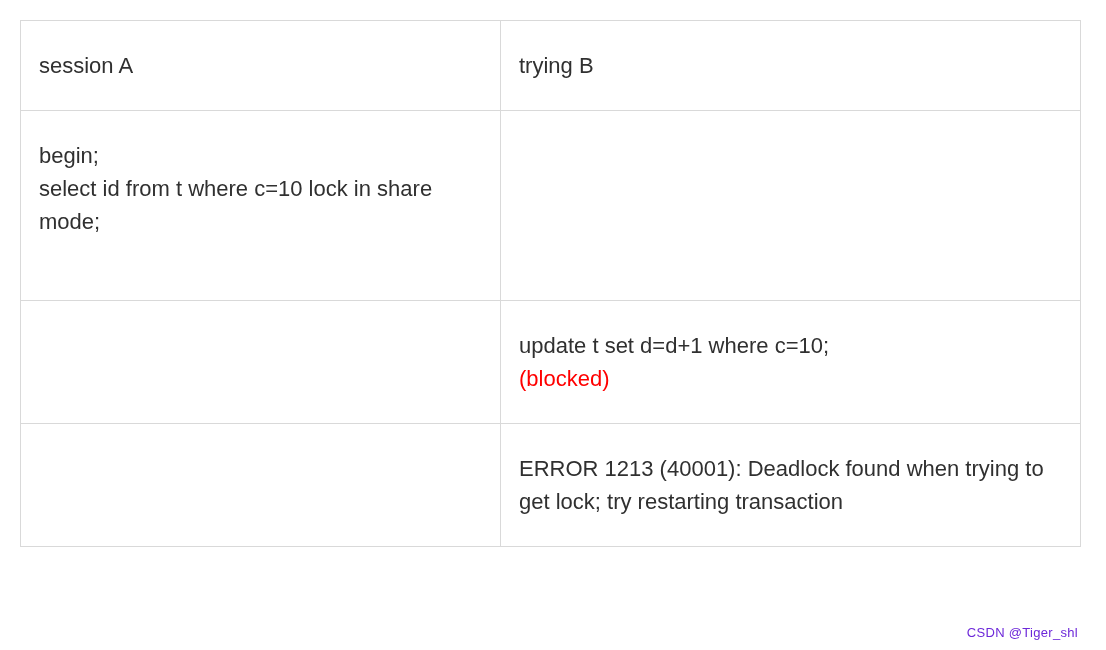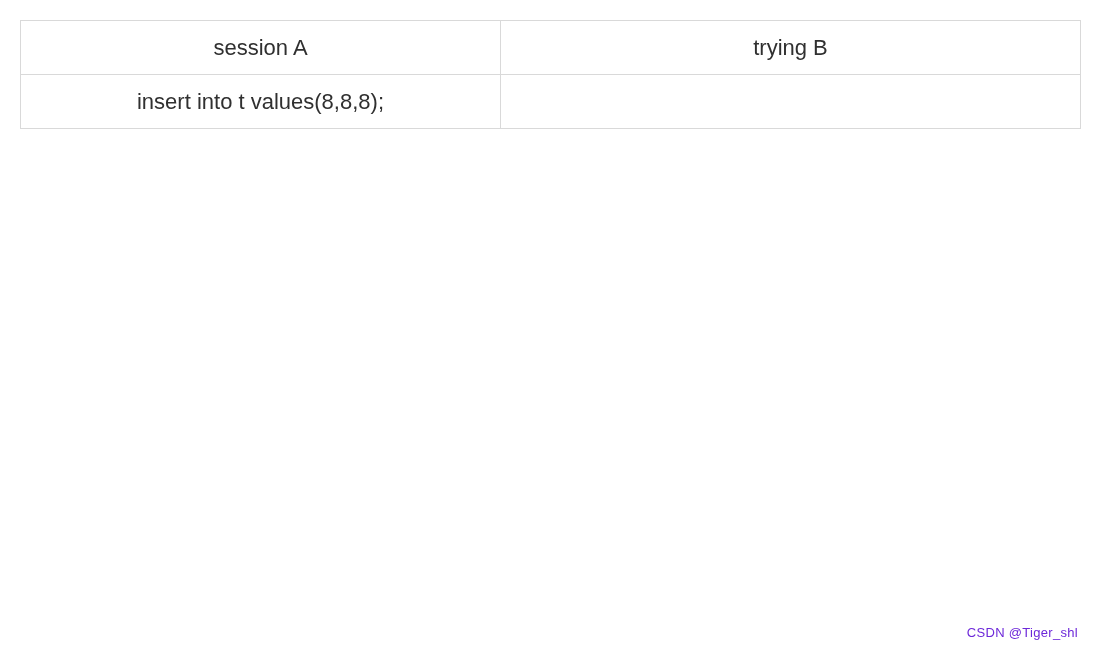--- a/index.html
+++ b/index.html
@@ -18,22 +18,22 @@
       width: 1106px;
       height: 650px;
     }
     table {
       border-collapse: collapse;
       width: 1060px;
       table-layout: fixed;
     }
     td, th {
       border: 1px solid #d9d9d9;
-      padding: 10px 18px;
-      text-align: center;
+      padding: 28px 18px;
+      text-align: left;
       vertical-align: top;
       font-weight: 400;
       color: #303030;
     }
     th {
       font-weight: 400;
     }
     .col-a {
       width: 480px;
     }
@@ -64,20 +64,34 @@
     <col class="col-a">
     <col class="col-b">
   </colgroup>
   <thead>
     <tr>
       <th>session A</th>
       <th>trying B</th>
     </tr>
   </thead>
   <tbody>
+    <tr class="tall-row">
+      <td>
+        <span>begin;</span><br>
+        <span>select id from t where c=10 lock in share mode;</span>
+      </td>
+      <td></td>
+    </tr>
     <tr>
-      <td>insert into t values(8,8,8);</td>
       <td></td>
+      <td>
+        <span>update t set d=d+1 where c=10;</span><br>
+        <span class="blocked">(blocked)</span>
+      </td>
+    </tr>
+    <tr>
+      <td></td>
+      <td>ERROR 1213 (40001): Deadlock found when trying to get lock; try restarting transaction</td>
     </tr>
   </tbody>
 </table>
 
 <div class="watermark">CSDN @Tiger_shl</div>
 
 </body></html>

